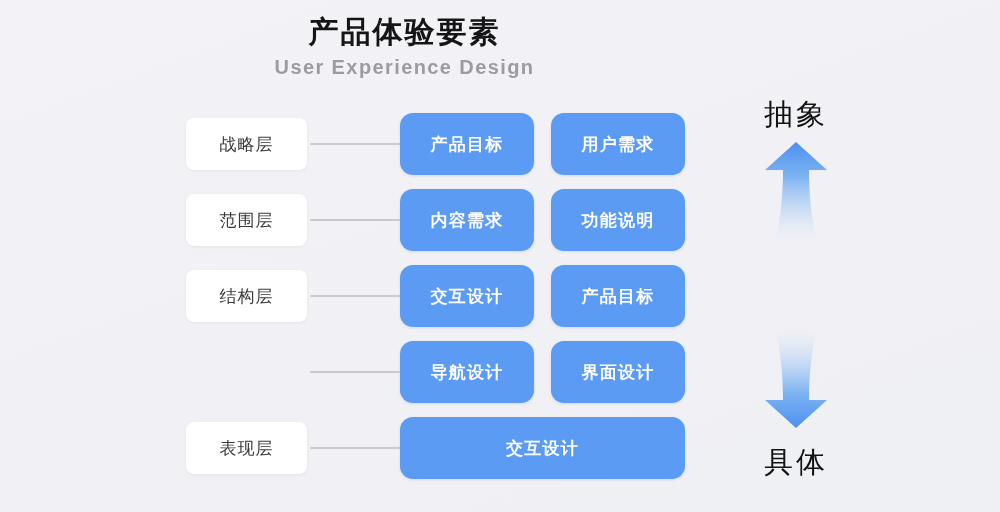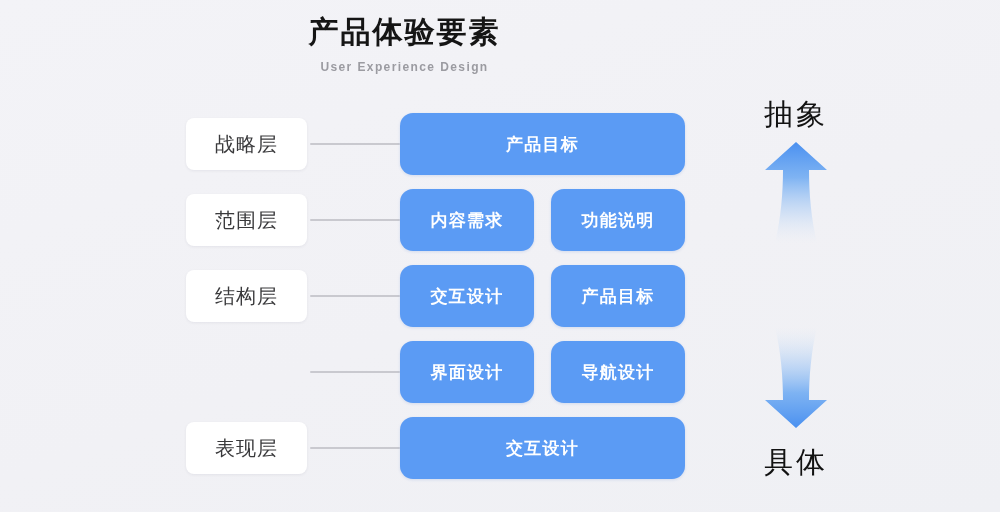--- a/index.html
+++ b/index.html
@@ -31,21 +31,21 @@
   }
   .title {
     font-size: 30px;
     font-weight: bold;
     color: #151515;
     letter-spacing: 2px;
     line-height: 40px;
   }
   .subtitle {
     margin-top: 3px;
-    font-size: 12px;
+    font-size: 20px;
     font-weight: bold;
     color: #9b9ba1;
     letter-spacing: 1.4px;
     line-height: 24px;
   }
 
   
   .rows {
     position: absolute;
     left: 186px;
@@ -66,21 +66,21 @@
     width: 121px;
     height: 52px;
     background: #ffffff;
     border-radius: 8px;
     box-shadow: 0 1px 3px rgba(40,45,70,0.07);
     display: flex;
     align-items: center;
     justify-content: center;
   }
   .layer-chip span {
-    font-size: 20px;
+    font-size: 17px;
     color: #3a3a3c;
     letter-spacing: 1px;
   }
 
   .connector {
     position: absolute;
     left: 124px;
     top: 30px;
     width: 90px;
     height: 2px;
@@ -166,20 +166,23 @@
 
     <div class="row">
       <div class="layer-chip">
         <span>战略层</span>
       </div>
       <div class="connector"></div>
       <div class="cards">
         <div class="card">
           <span>产品目标</span>
         </div>
+        <div class="card">
+          <span>用户需求</span>
+        </div>
       </div>
     </div>
 
     <div class="row">
       <div class="layer-chip">
         <span>范围层</span>
       </div>
       <div class="connector"></div>
       <div class="cards">
         <div class="card">
@@ -203,24 +206,24 @@
         <div class="card">
           <span>产品目标</span>
         </div>
       </div>
     </div>
 
     <div class="row">
       <div class="connector"></div>
       <div class="cards">
         <div class="card">
+          <span>导航设计</span>
+        </div>
+        <div class="card">
           <span>界面设计</span>
-        </div>
-        <div class="card">
-          <span>导航设计</span>
         </div>
       </div>
     </div>
 
     <div class="row">
       <div class="layer-chip">
         <span>表现层</span>
       </div>
       <div class="connector"></div>
       <div class="cards">

